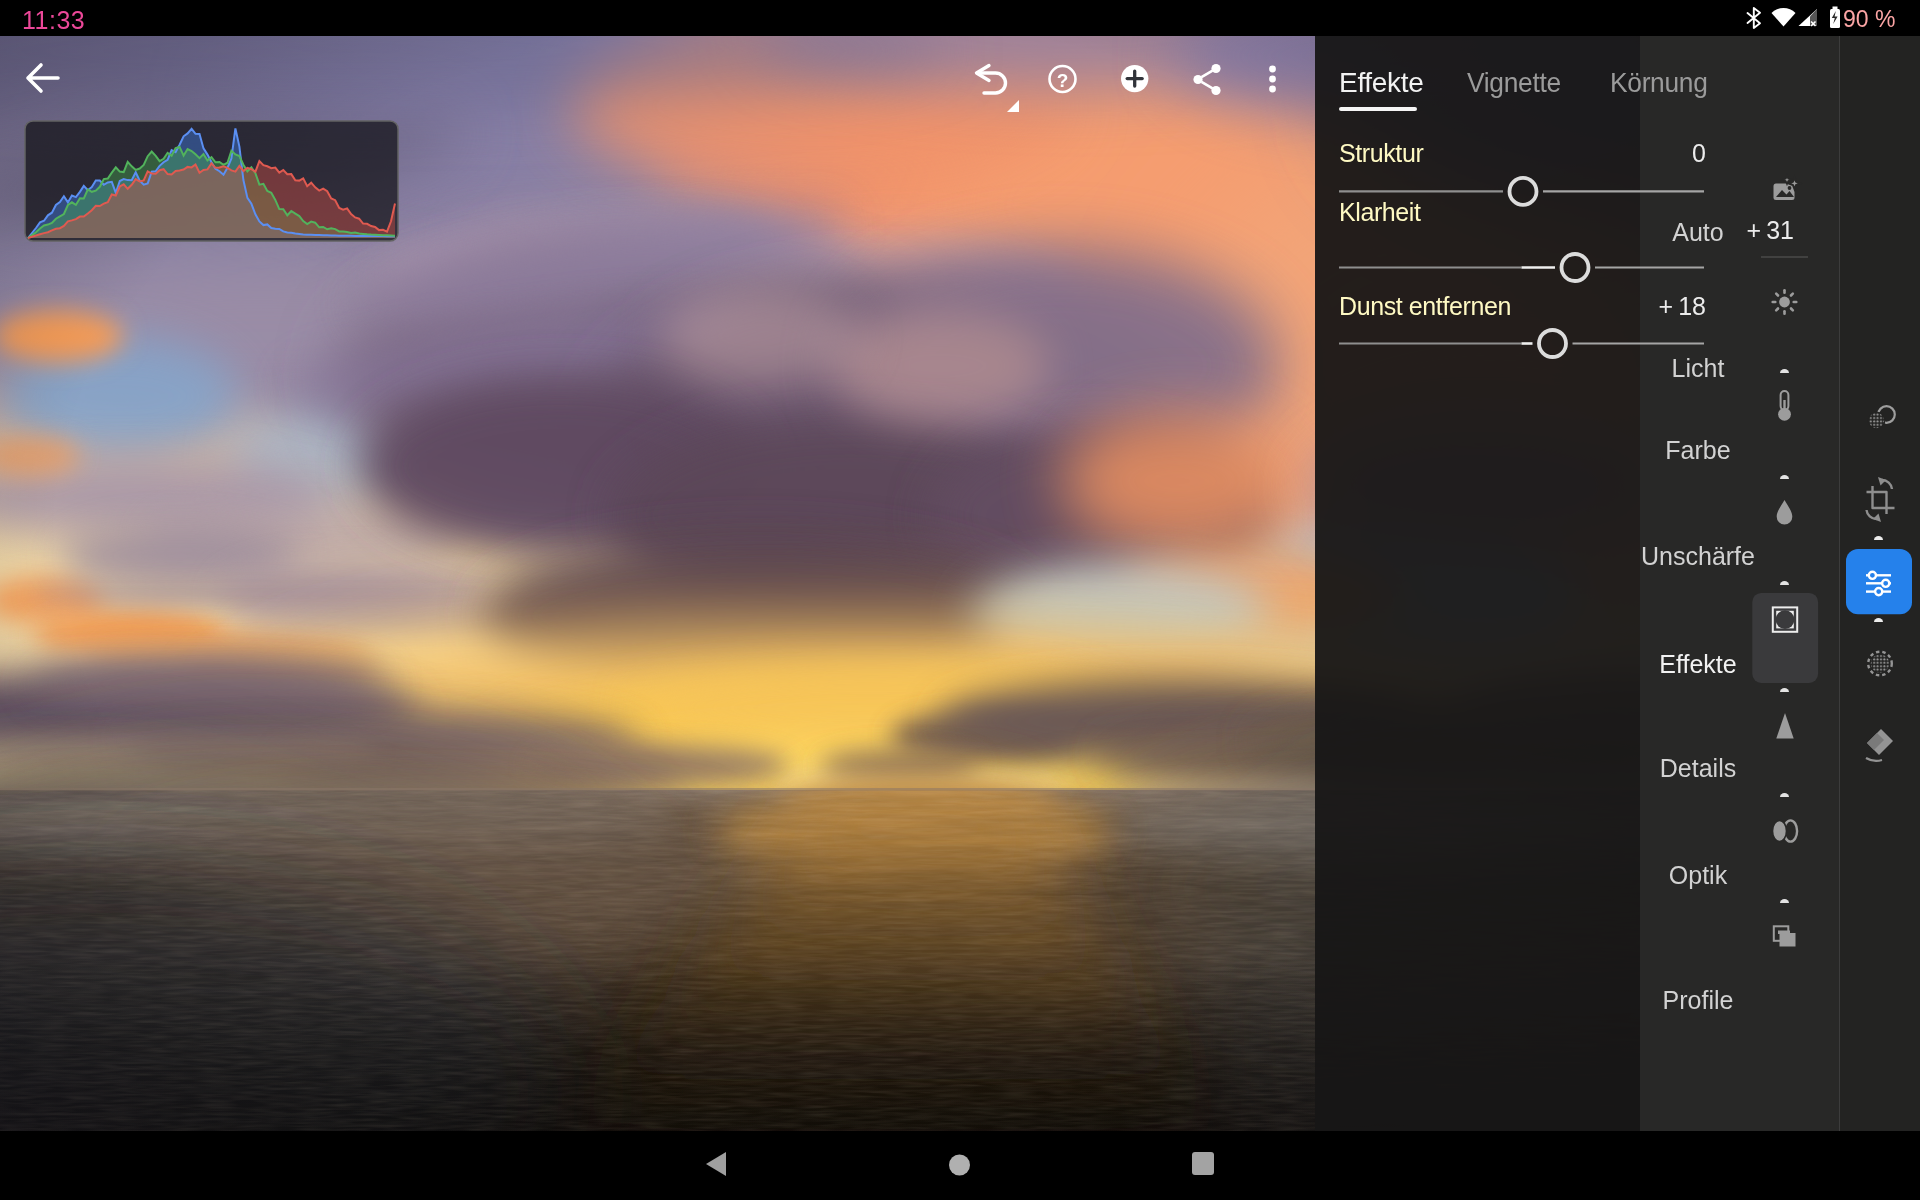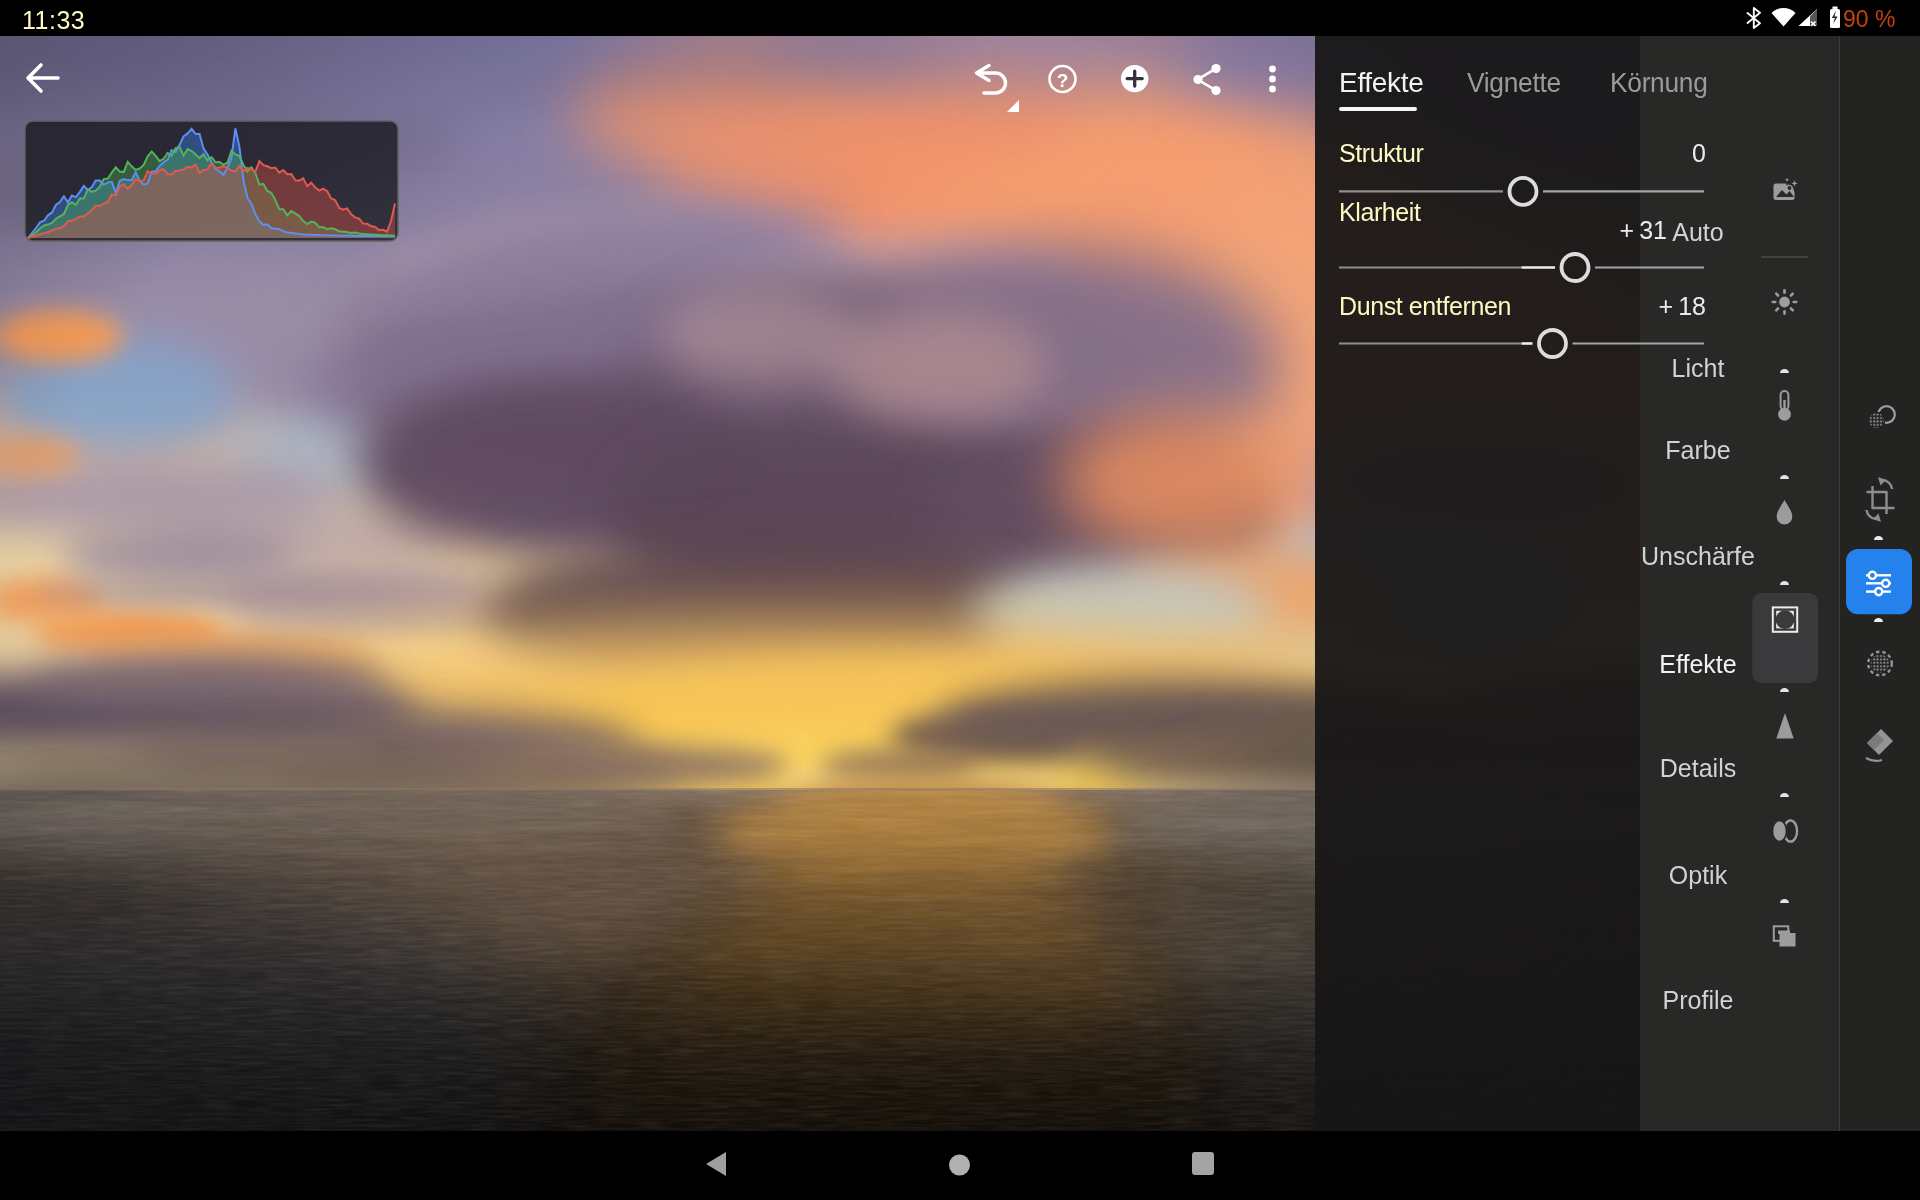--- a/index.html
+++ b/index.html
@@ -1,20 +1,20 @@
 <!DOCTYPE html>
 <html><head>
 <meta charset="utf-8">
 <style>
   html,body{margin:0;padding:0;background:#000;}
   body{width:1920px;height:1200px;position:relative;overflow:hidden;font-family:"Liberation Sans",sans-serif;}
   .abs{position:absolute;transform:translateZ(0);}
   #statusbar{left:0;top:0;width:1920px;height:36px;background:#000;}
-  #clock{left:22px;top:6px;color:#fef9c3;font-size:25px;font-weight:400;letter-spacing:0.5px;}
-  #batt-text{left:1843px;top:6px;color:#c2410c;font-size:23px;font-weight:400;}
+  #clock{left:22px;top:6px;color:#ec4899;font-size:25px;font-weight:400;letter-spacing:0.5px;}
+  #batt-text{left:1843px;top:6px;color:#fca5a5;font-size:23px;font-weight:400;}
   #photo{left:0;top:36px;}
   #overlay{left:1315px;top:36px;width:325px;height:1095px;background:rgba(23,22,22,0.95);}
   #panel{left:1640px;top:36px;width:199px;height:1095px;background:#282827;}
   #rightstrip{left:1839px;top:36px;width:81px;height:1095px;background:#232322;border-left:1px solid #3c3c3c;box-sizing:border-box;}
   #navbar{left:0;top:1131px;width:1920px;height:69px;background:#000;}
   .tab{top:67px;font-size:28px;letter-spacing:-0.3px;}
   #tab1{left:1339px;color:#f2f2f2;}
   #tab2{left:1467px;color:#9b9b9b;transform:translateZ(0) scaleX(0.94);transform-origin:left center;}
   #tab3{left:1610px;color:#9b9b9b;transform:translateZ(0) scaleX(0.94);transform-origin:left center;}
   #tabline{left:1339px;top:107px;width:78px;height:4px;background:#f5f5f5;border-radius:2px;}
@@ -200,21 +200,21 @@
 <div id="panel" class="abs"></div>
 <div id="rightstrip" class="abs"></div>
 
 <div id="tab1" class="abs tab">Effekte</div>
 <div id="tab2" class="abs tab">Vignette</div>
 <div id="tab3" class="abs tab">Körnung</div>
 <div id="tabline" class="abs"></div>
 <div class="abs slabel" style="left:1339px;top:139px;">Struktur</div>
 <div class="abs svalue" style="left:1606px;top:139px;">0</div>
 <div class="abs slabel" style="left:1339px;top:198px;">Klarheit</div>
-<div class="abs svalue" style="left:1567px;top:215.5px;">+ 31</div>
+<div class="abs svalue" style="left:1694px;top:215.5px;">+ 31</div>
 <div class="abs slabel" style="left:1339px;top:292px;">Dunst entfernen</div>
 <div class="abs svalue" style="left:1606px;top:292px;">+ 18</div>
 
 <svg class="abs" style="left:1315px;top:36px;" width="524" height="1095" viewBox="0 0 524 1095" id="panelsvg">
   <g stroke="#8f8f8f" stroke-width="2.2" fill="none">
 
     <line x1="24" y1="155.4" x2="188" y2="155.4"></line>
     <line x1="228" y1="155.4" x2="389" y2="155.4" stroke="#a5a5a5"></line>
 
     <line x1="24" y1="231.5" x2="206.5" y2="231.5"></line>

